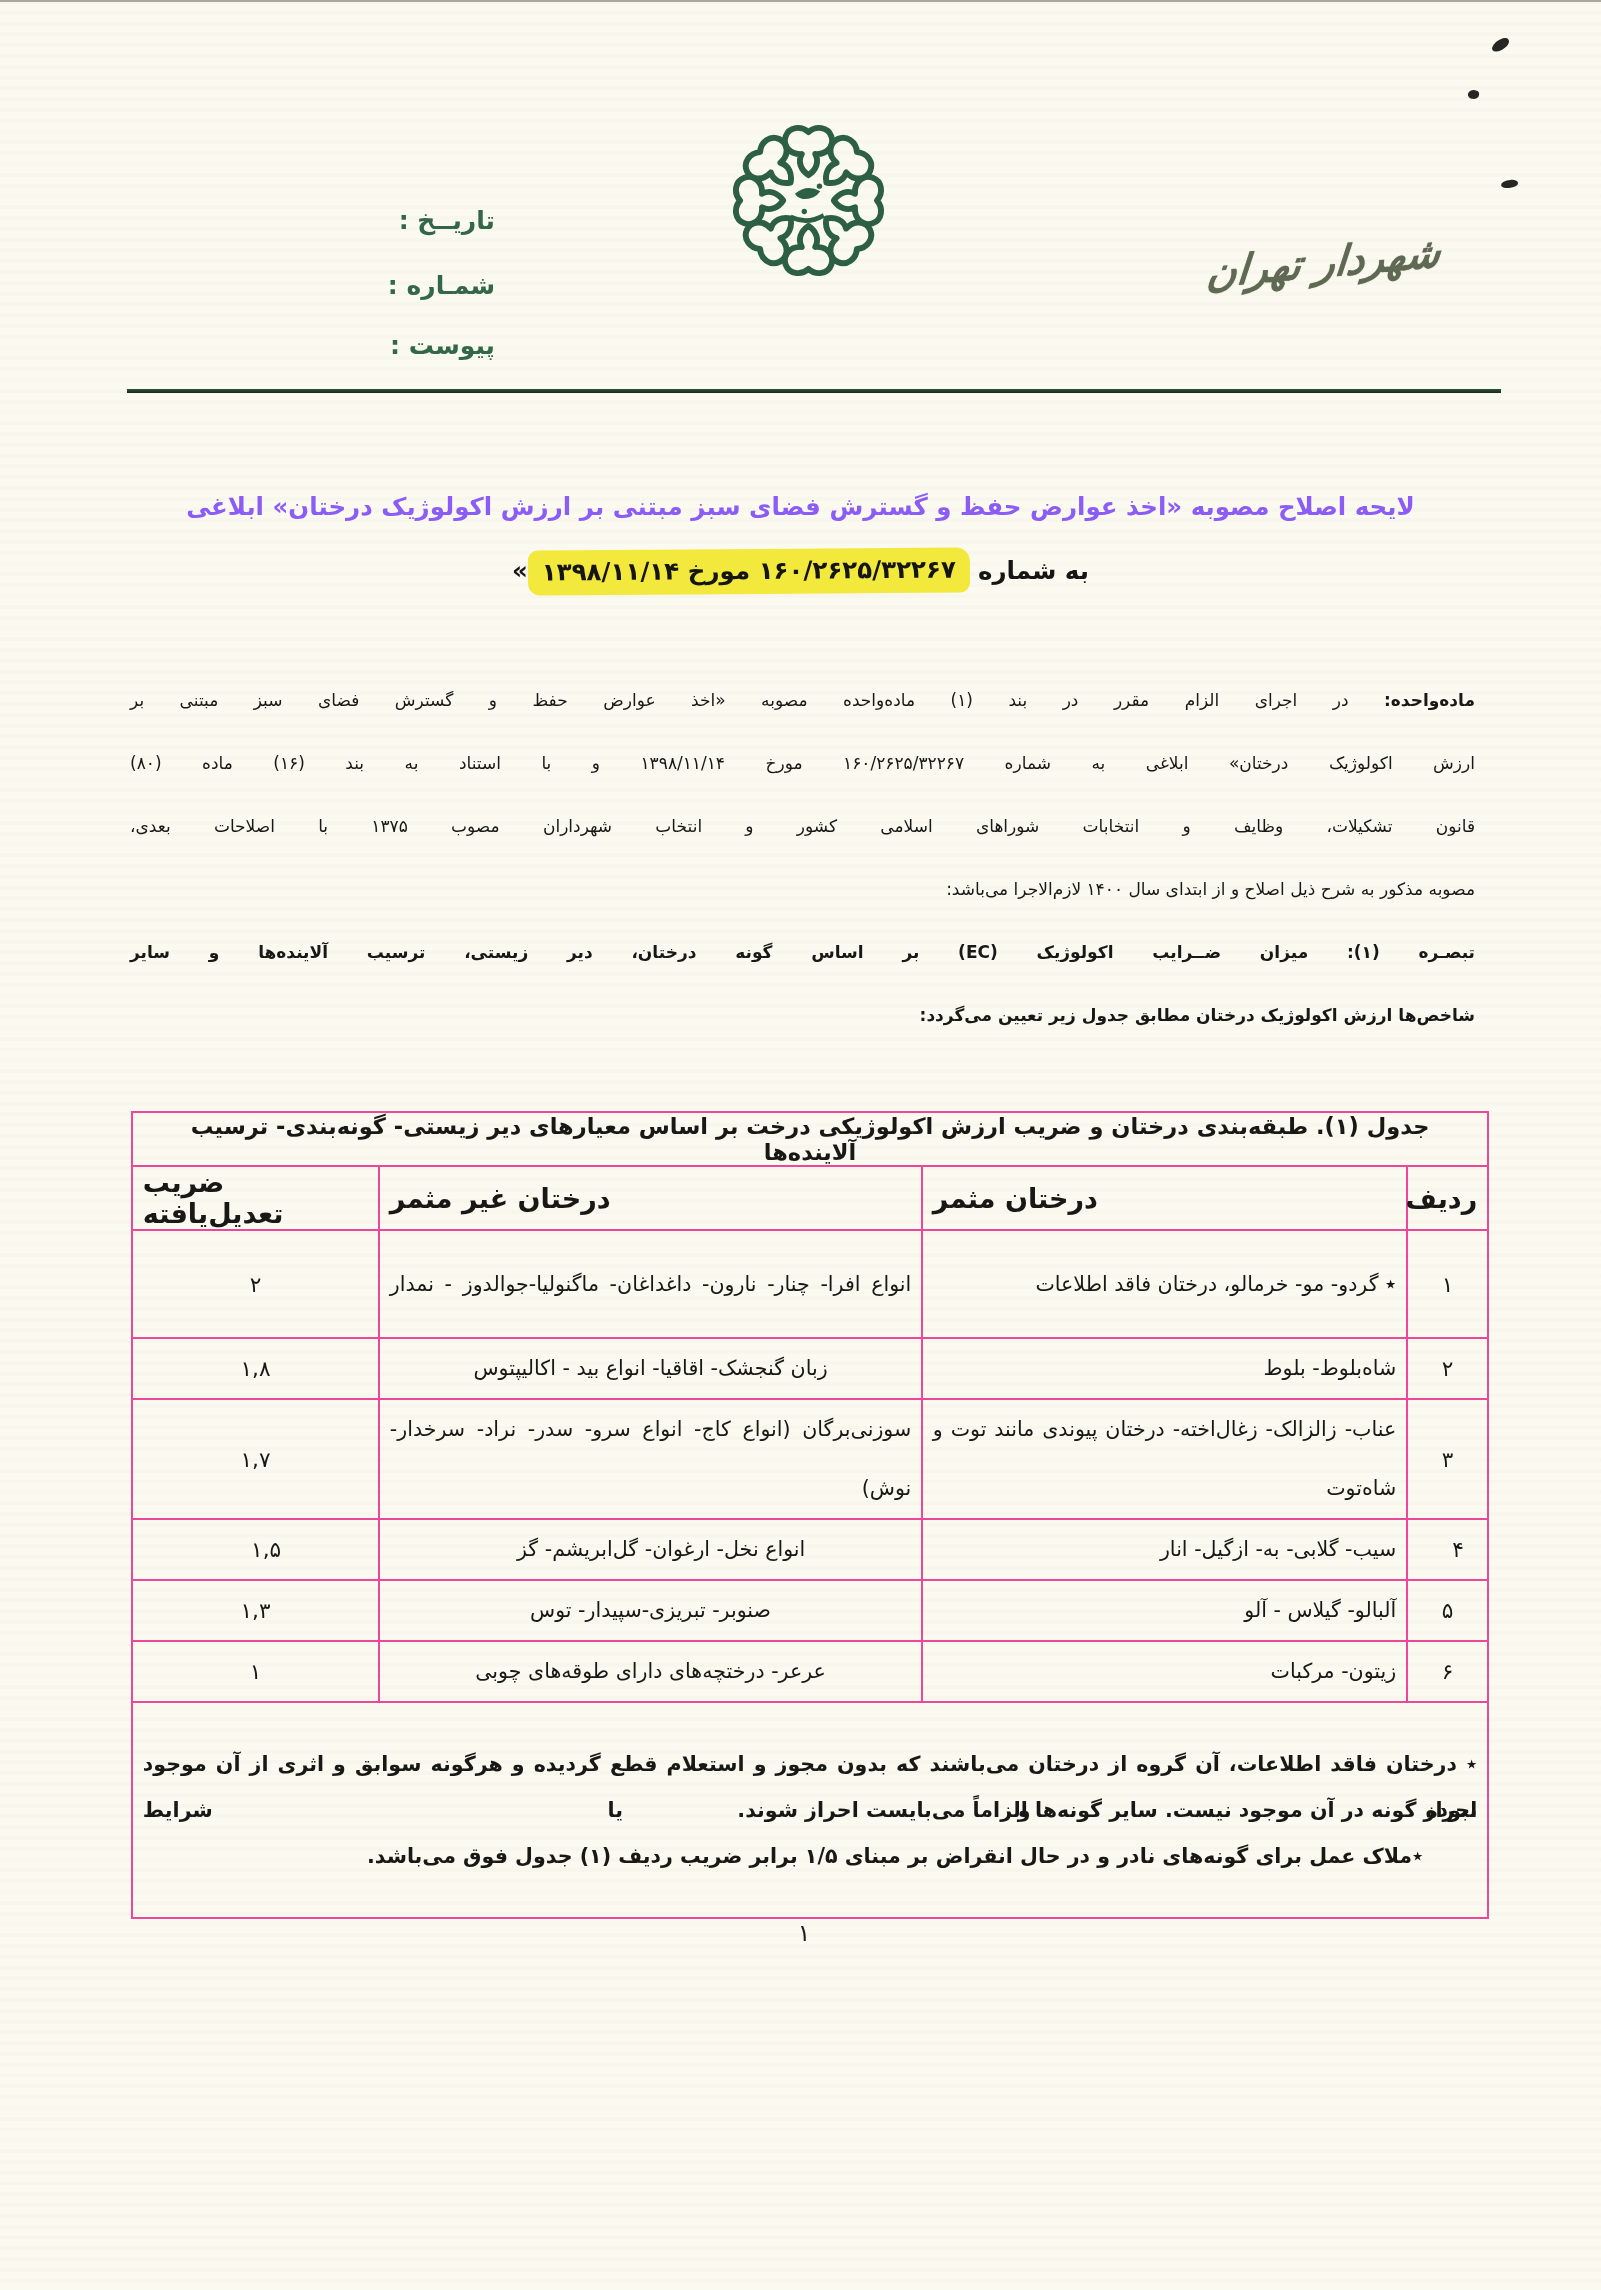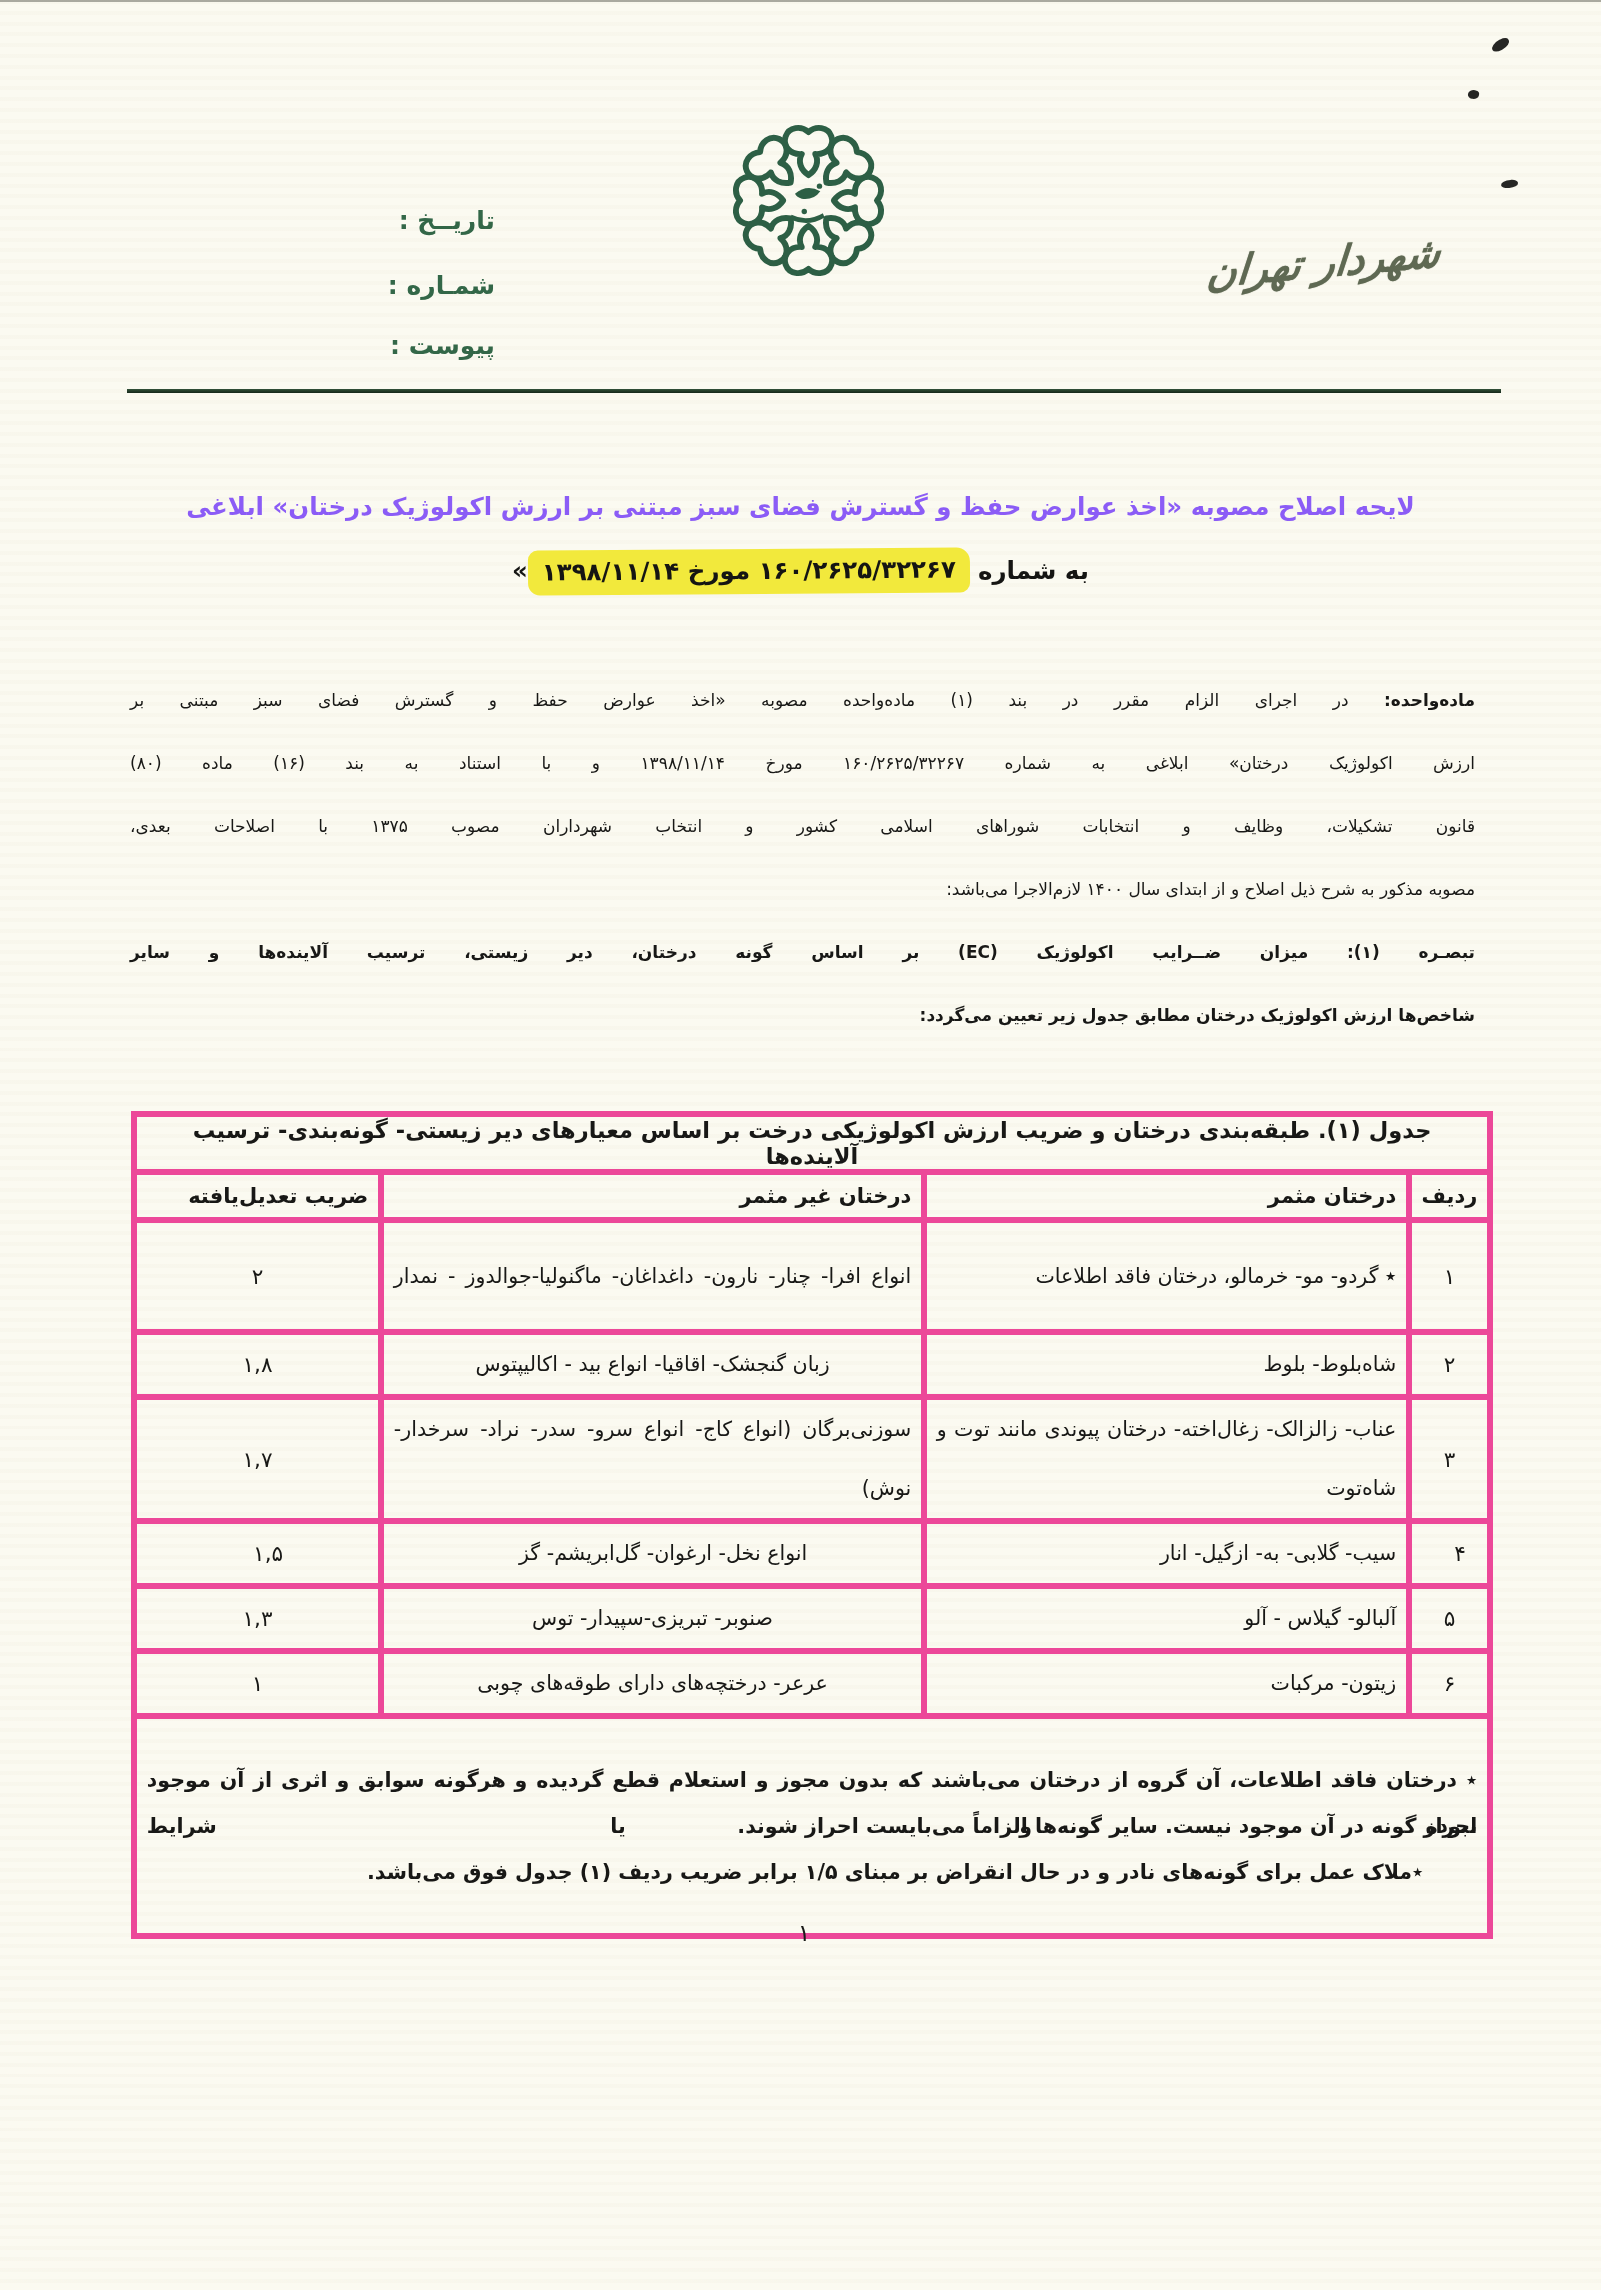--- a/index.html
+++ b/index.html
@@ -63,24 +63,24 @@
   .bline.r{text-align:right;}
   .bline .lead{font-weight:bold;}
   .bline.bold{font-weight:bold;}
 
   
   table.jadval{
     position:absolute;left:131px;top:1111px;width:1357px;
     border-collapse:collapse;direction:rtl;table-layout:fixed;
     font-size:20.6px;color:#181816;
   }
-  table.jadval td{border:6px solid #ec4899;vertical-align:middle;padding:0 9.8px;}
+  table.jadval td{border:2px solid #ec4899;vertical-align:middle;padding:0 9.8px;}
   table.jadval{border:2.9px solid #1d1d1a;}
   td.cap{height:49px;text-align:center;font-weight:bold;font-size:22.5px;border-bottom-width:2.9px;}
-  tr.hdr td{height:42px;text-align:right;font-weight:bold;font-size:21px;border-bottom-width:2.9px;}
+  tr.hdr td{height:42px;text-align:left;font-weight:bold;font-size:27px;border-bottom-width:2.9px;}
   col.c-row{width:81px;}
   col.c-fruit{width:485px;}
   col.c-nonfruit{width:543px;}
   col.c-coef{width:247px;}
   td.num{text-align:center;font-size:21.6px;}
   td.fruit{text-align:right;padding-right:15.7px;line-height:59px;}
   td.nonfruit{text-align:center;line-height:59px;}
   td.coef{text-align:center;font-size:21.6px;}
   td.just{text-align:justify;text-align-last:justify;padding-left:15.7px;padding-right:15.7px;}
   tr.r1 td{height:106px;} tr.r2 td{height:53px;} tr.r3 td{height:105px;}

